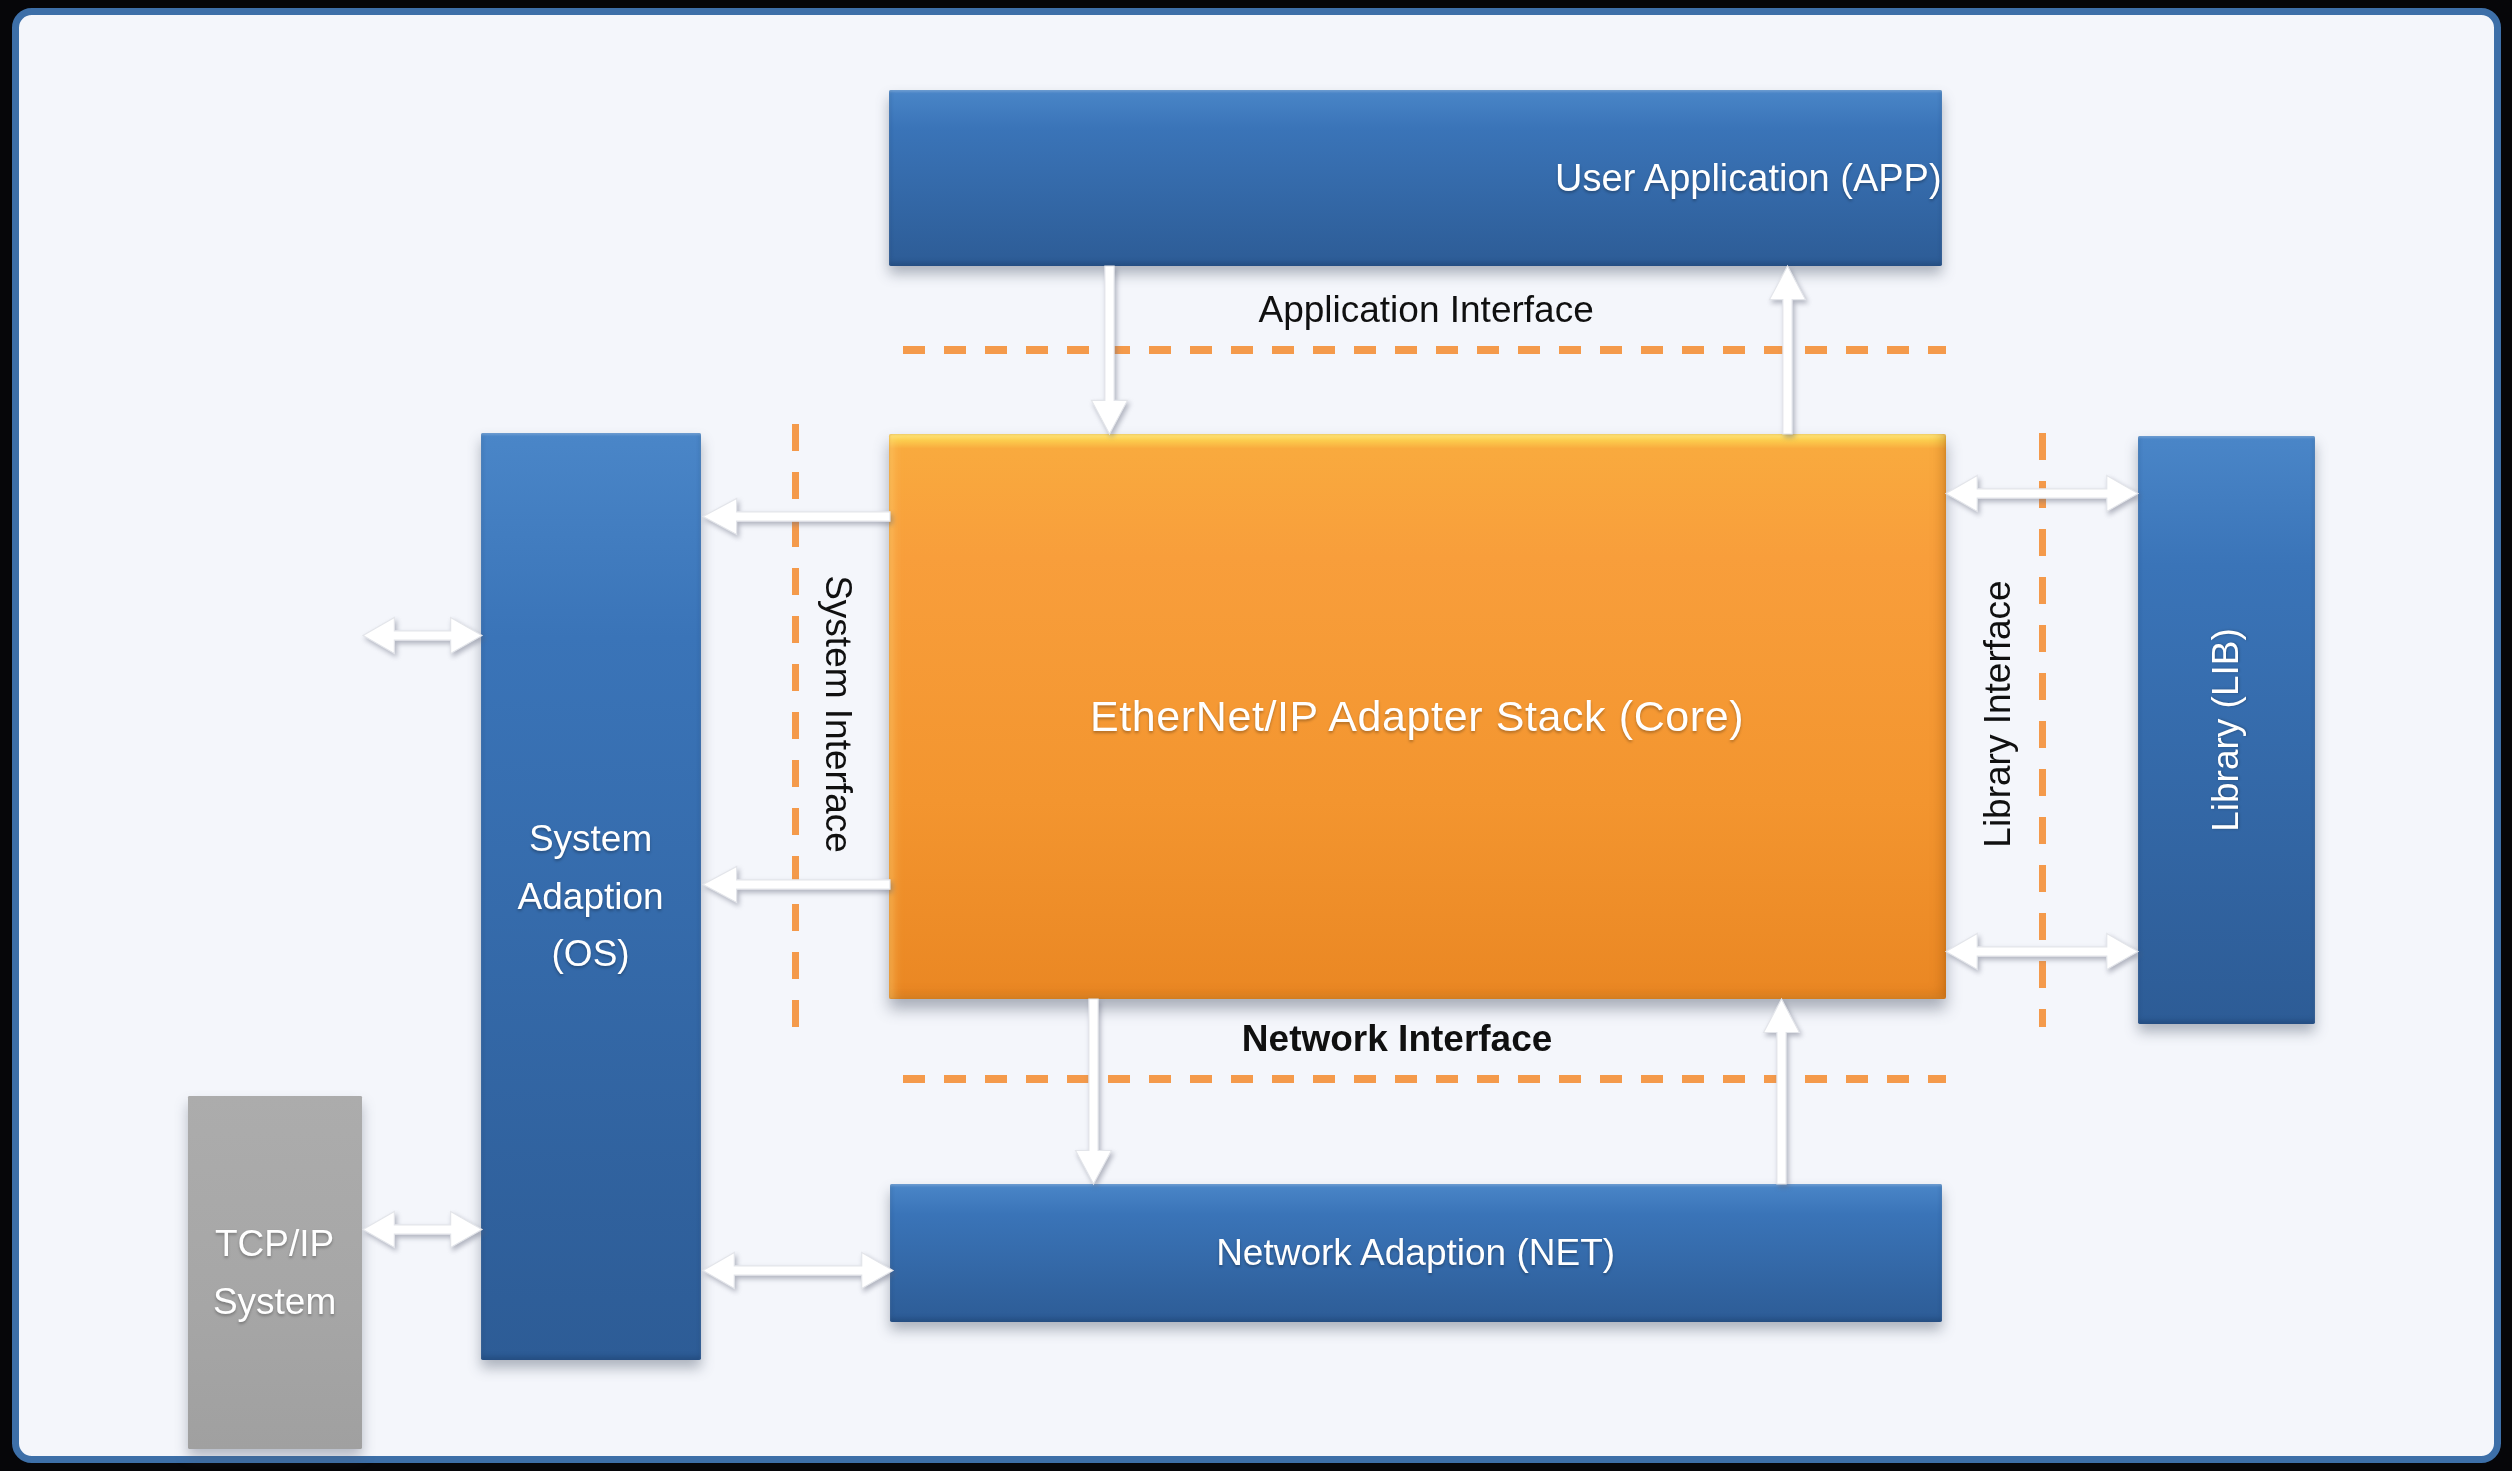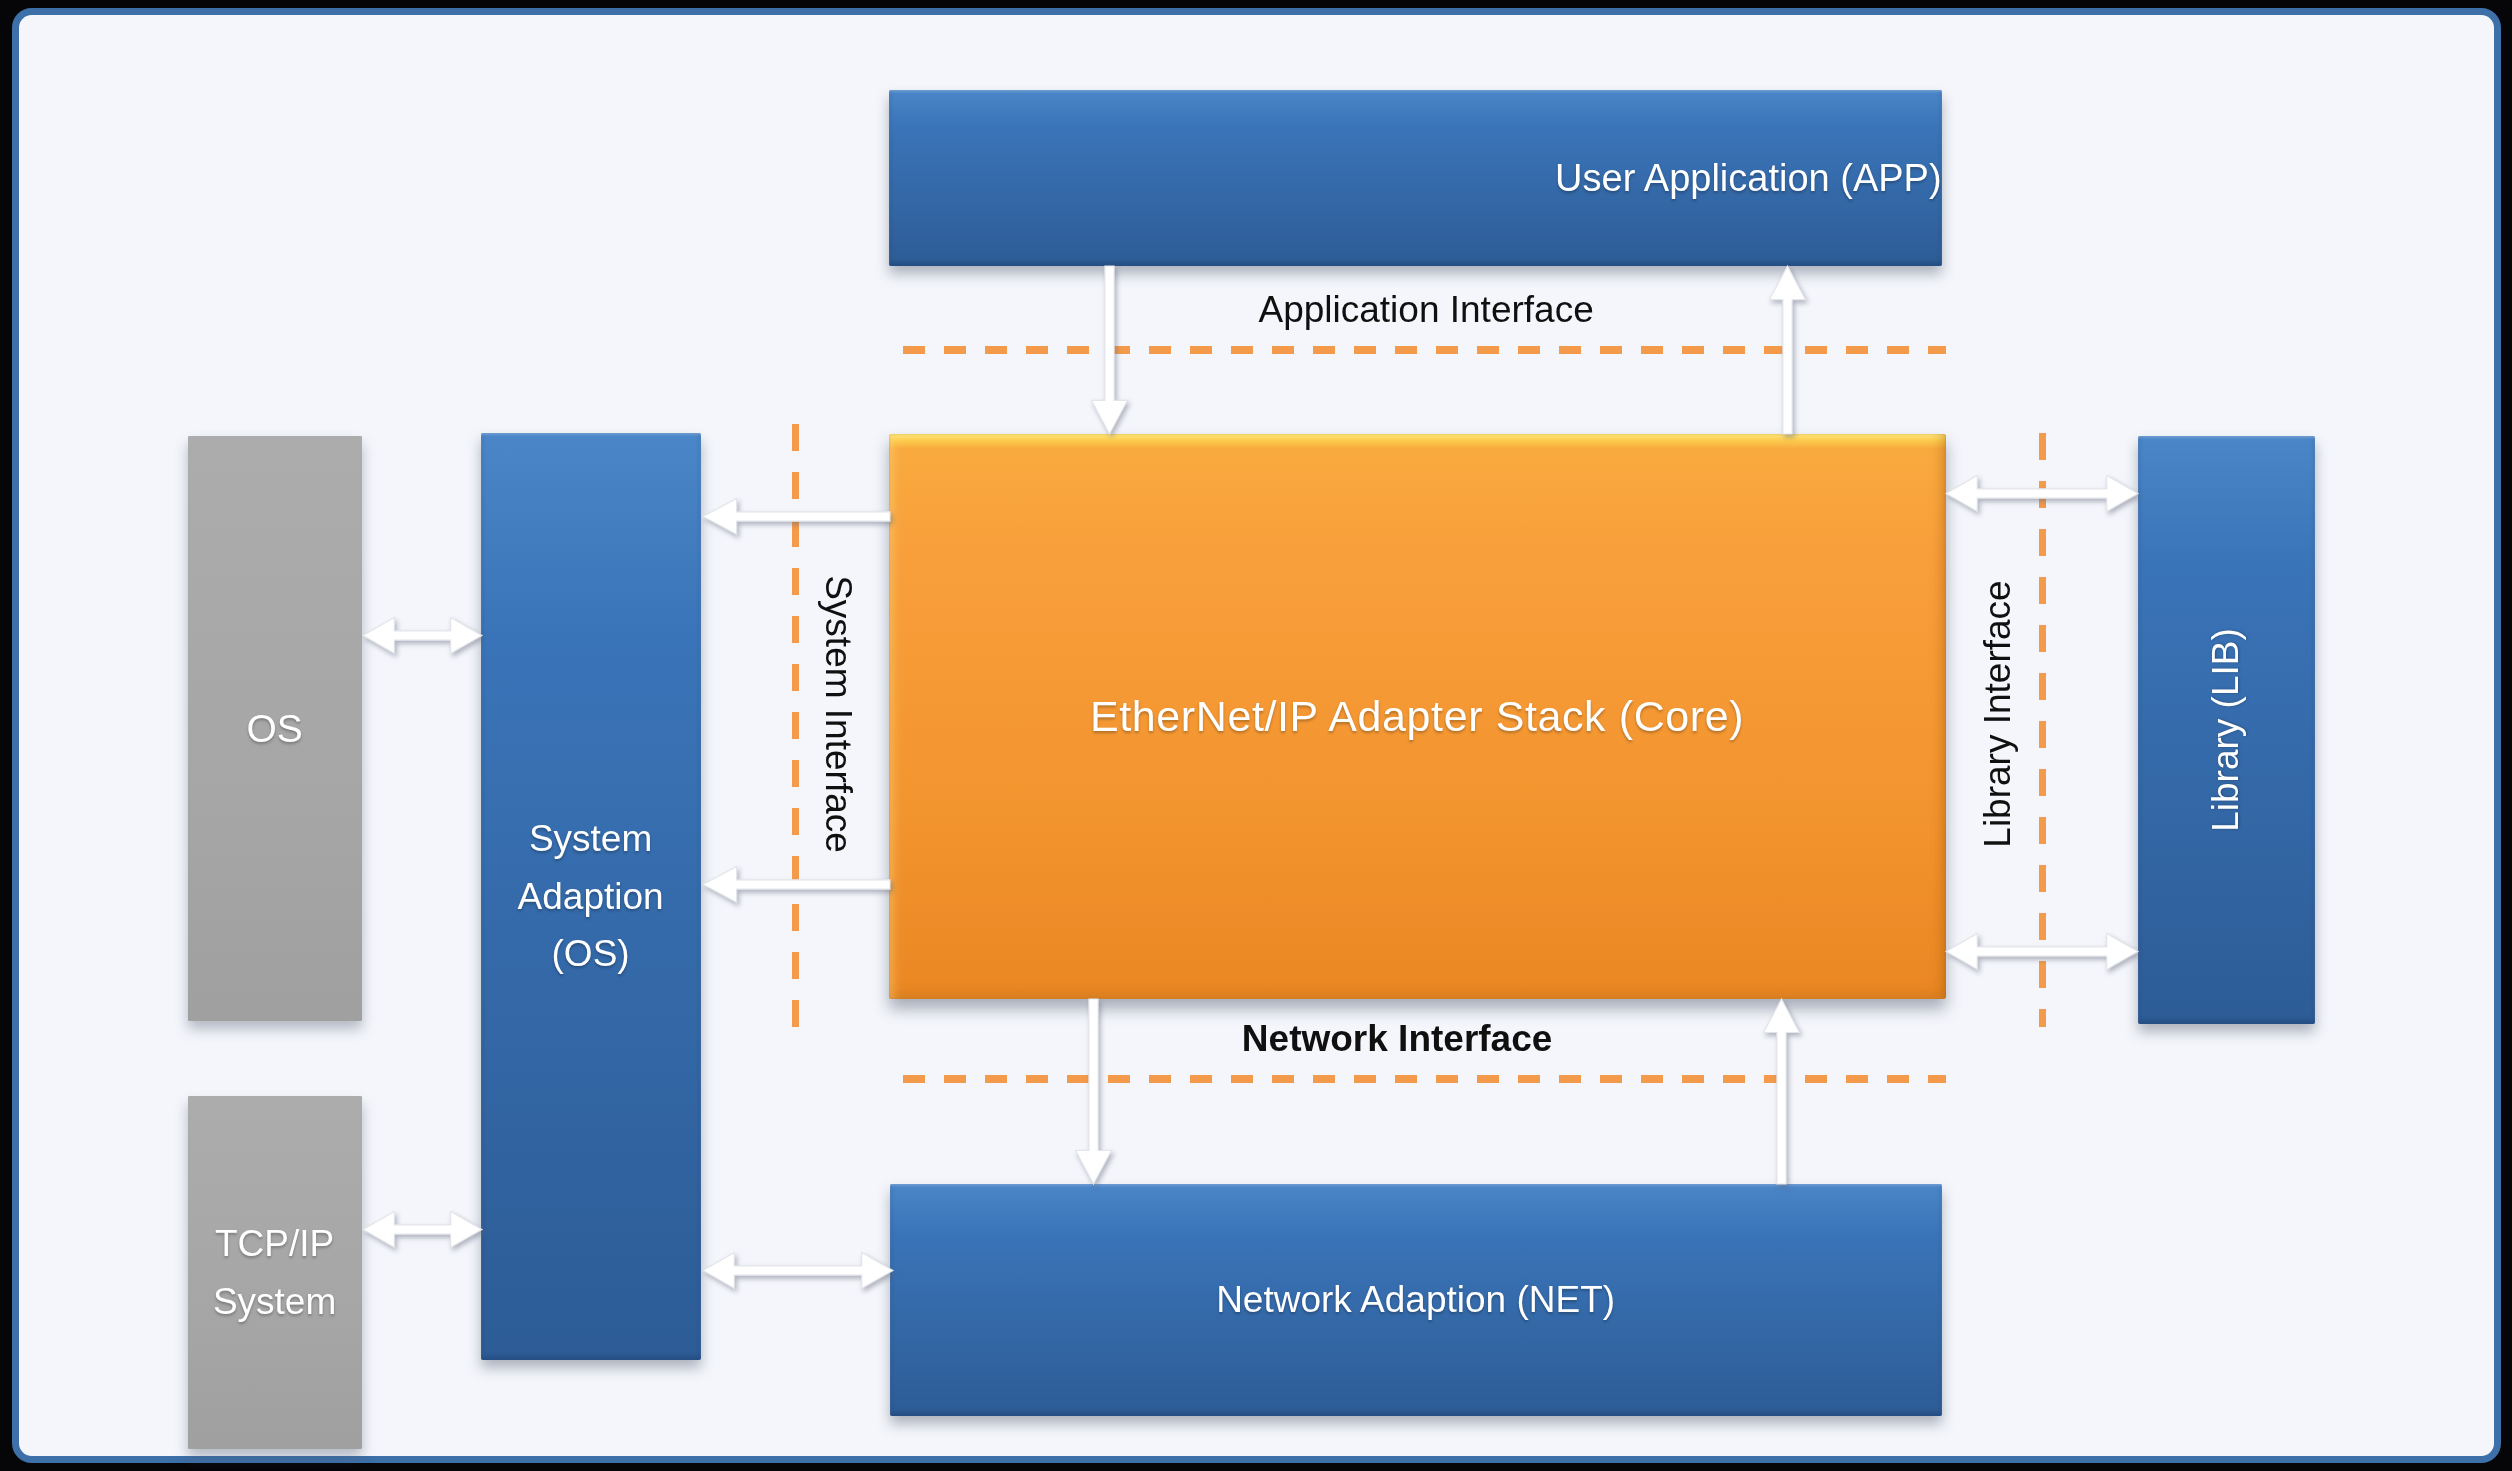--- a/index.html
+++ b/index.html
@@ -41,33 +41,30 @@
     <div class="iface-label" style="left:892px;top:269px;width:1031px;height:52px;">Application Interface</div>
     <div class="dash-h" style="left:884px;top:331px;width:1043px;"></div>
 
     <div class="box core" style="left:870px;top:419px;width:1057px;height:565px;">
       <span class="core-label">EtherNet/IP Adapter Stack (Core)</span>
     </div>
 
     <div class="iface-label" style="left:892px;top:998px;width:973px;height:52px;font-weight:bold;">Network Interface</div>
     <div class="dash-h" style="left:884px;top:1060px;width:1043px;"></div>
 
-    <div class="box blue fs64" style="left:871px;top:1169px;width:1052px;height:232px;">
+    <div class="box blue fs64" style="left:871px;top:1169px;width:1052px;height:138px;">
       <span>Network Adaption (NET)</span>
     </div>
 
     <div class="box blue fs64 ml" style="left:462px;top:418px;width:220px;height:927px;">
       <span>System</span>
       <span>Adaption</span>
       <span>(OS)</span>
     </div>
 
-    <div class="box gray fs68" style="left:169px;top:421px;width:174px;height:585px;">
-      <span>OS</span>
-    </div>
 
     <div class="box gray fs64 ml" style="left:169px;top:1081px;width:174px;height:353px;">
       <span>TCP/IP</span>
       <span>System</span>
     </div>
 
     <div class="dash-v" style="left:773px;top:409px;height:622px;"></div>
     <div class="iface-label" style="left:558px;top:673px;width:521px;height:52px;transform:rotate(90deg);">System Interface</div>
 
     <div class="dash-v" style="left:2020px;top:418px;height:594px;"></div>

